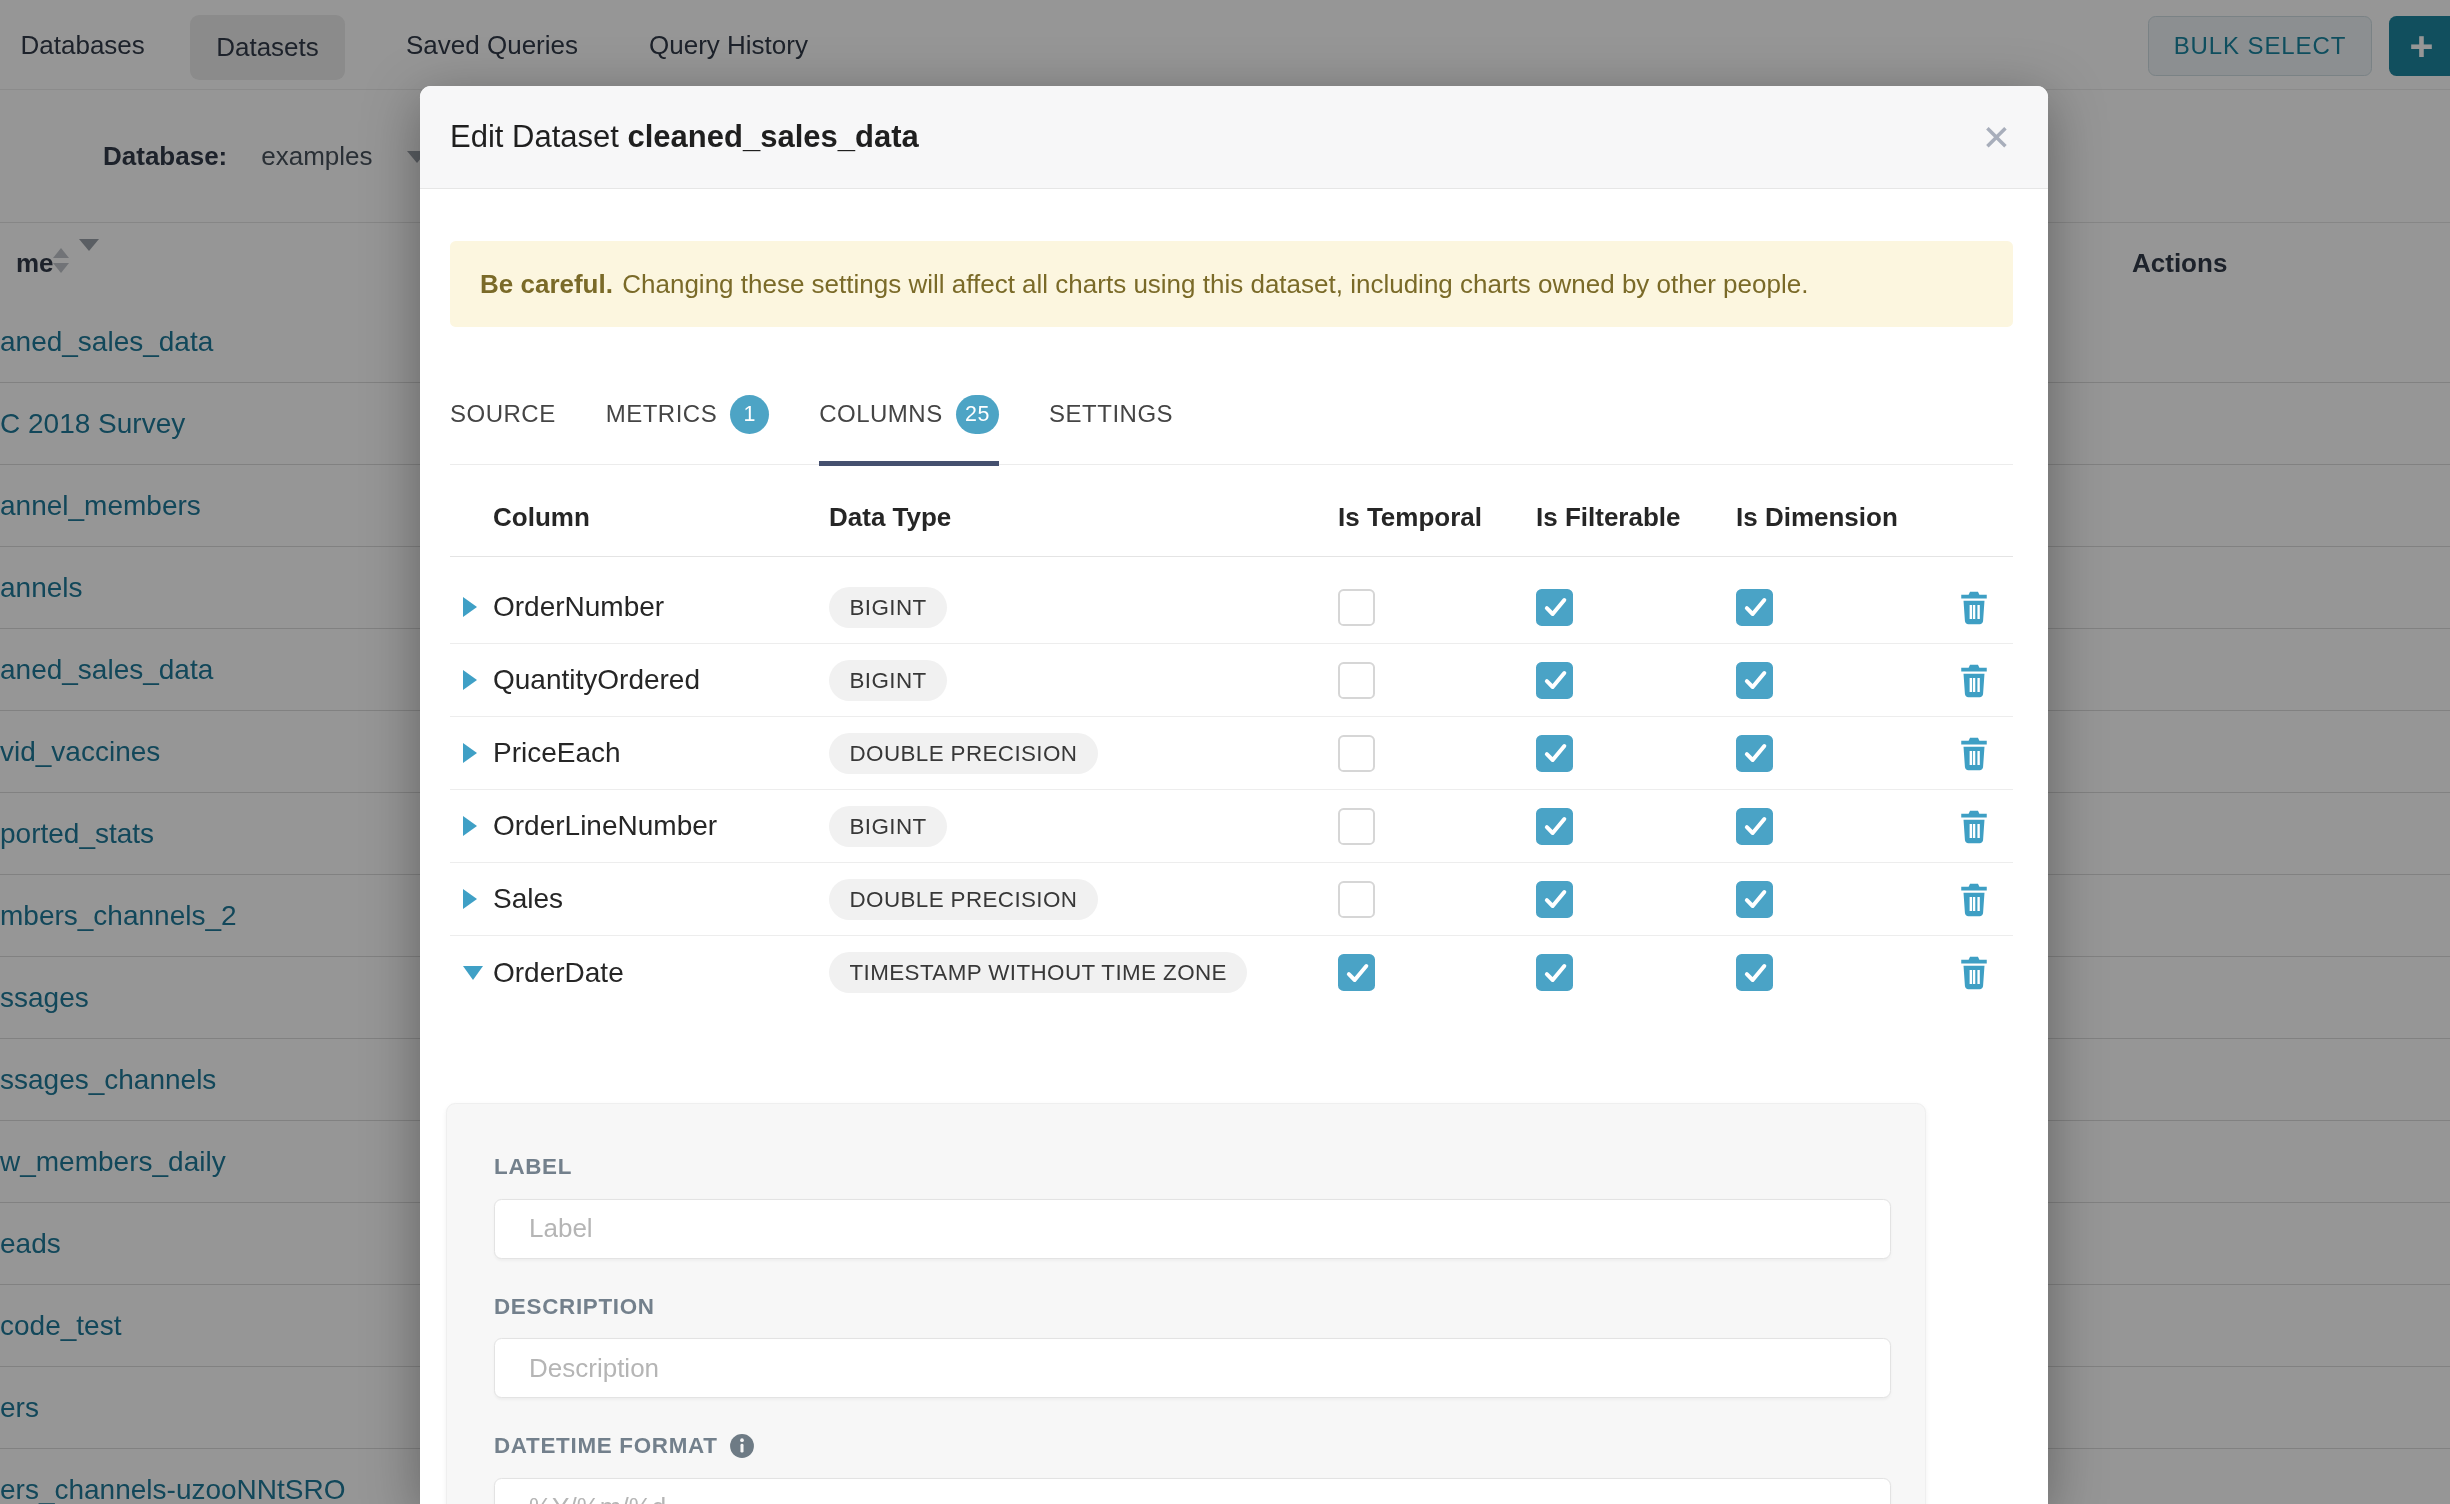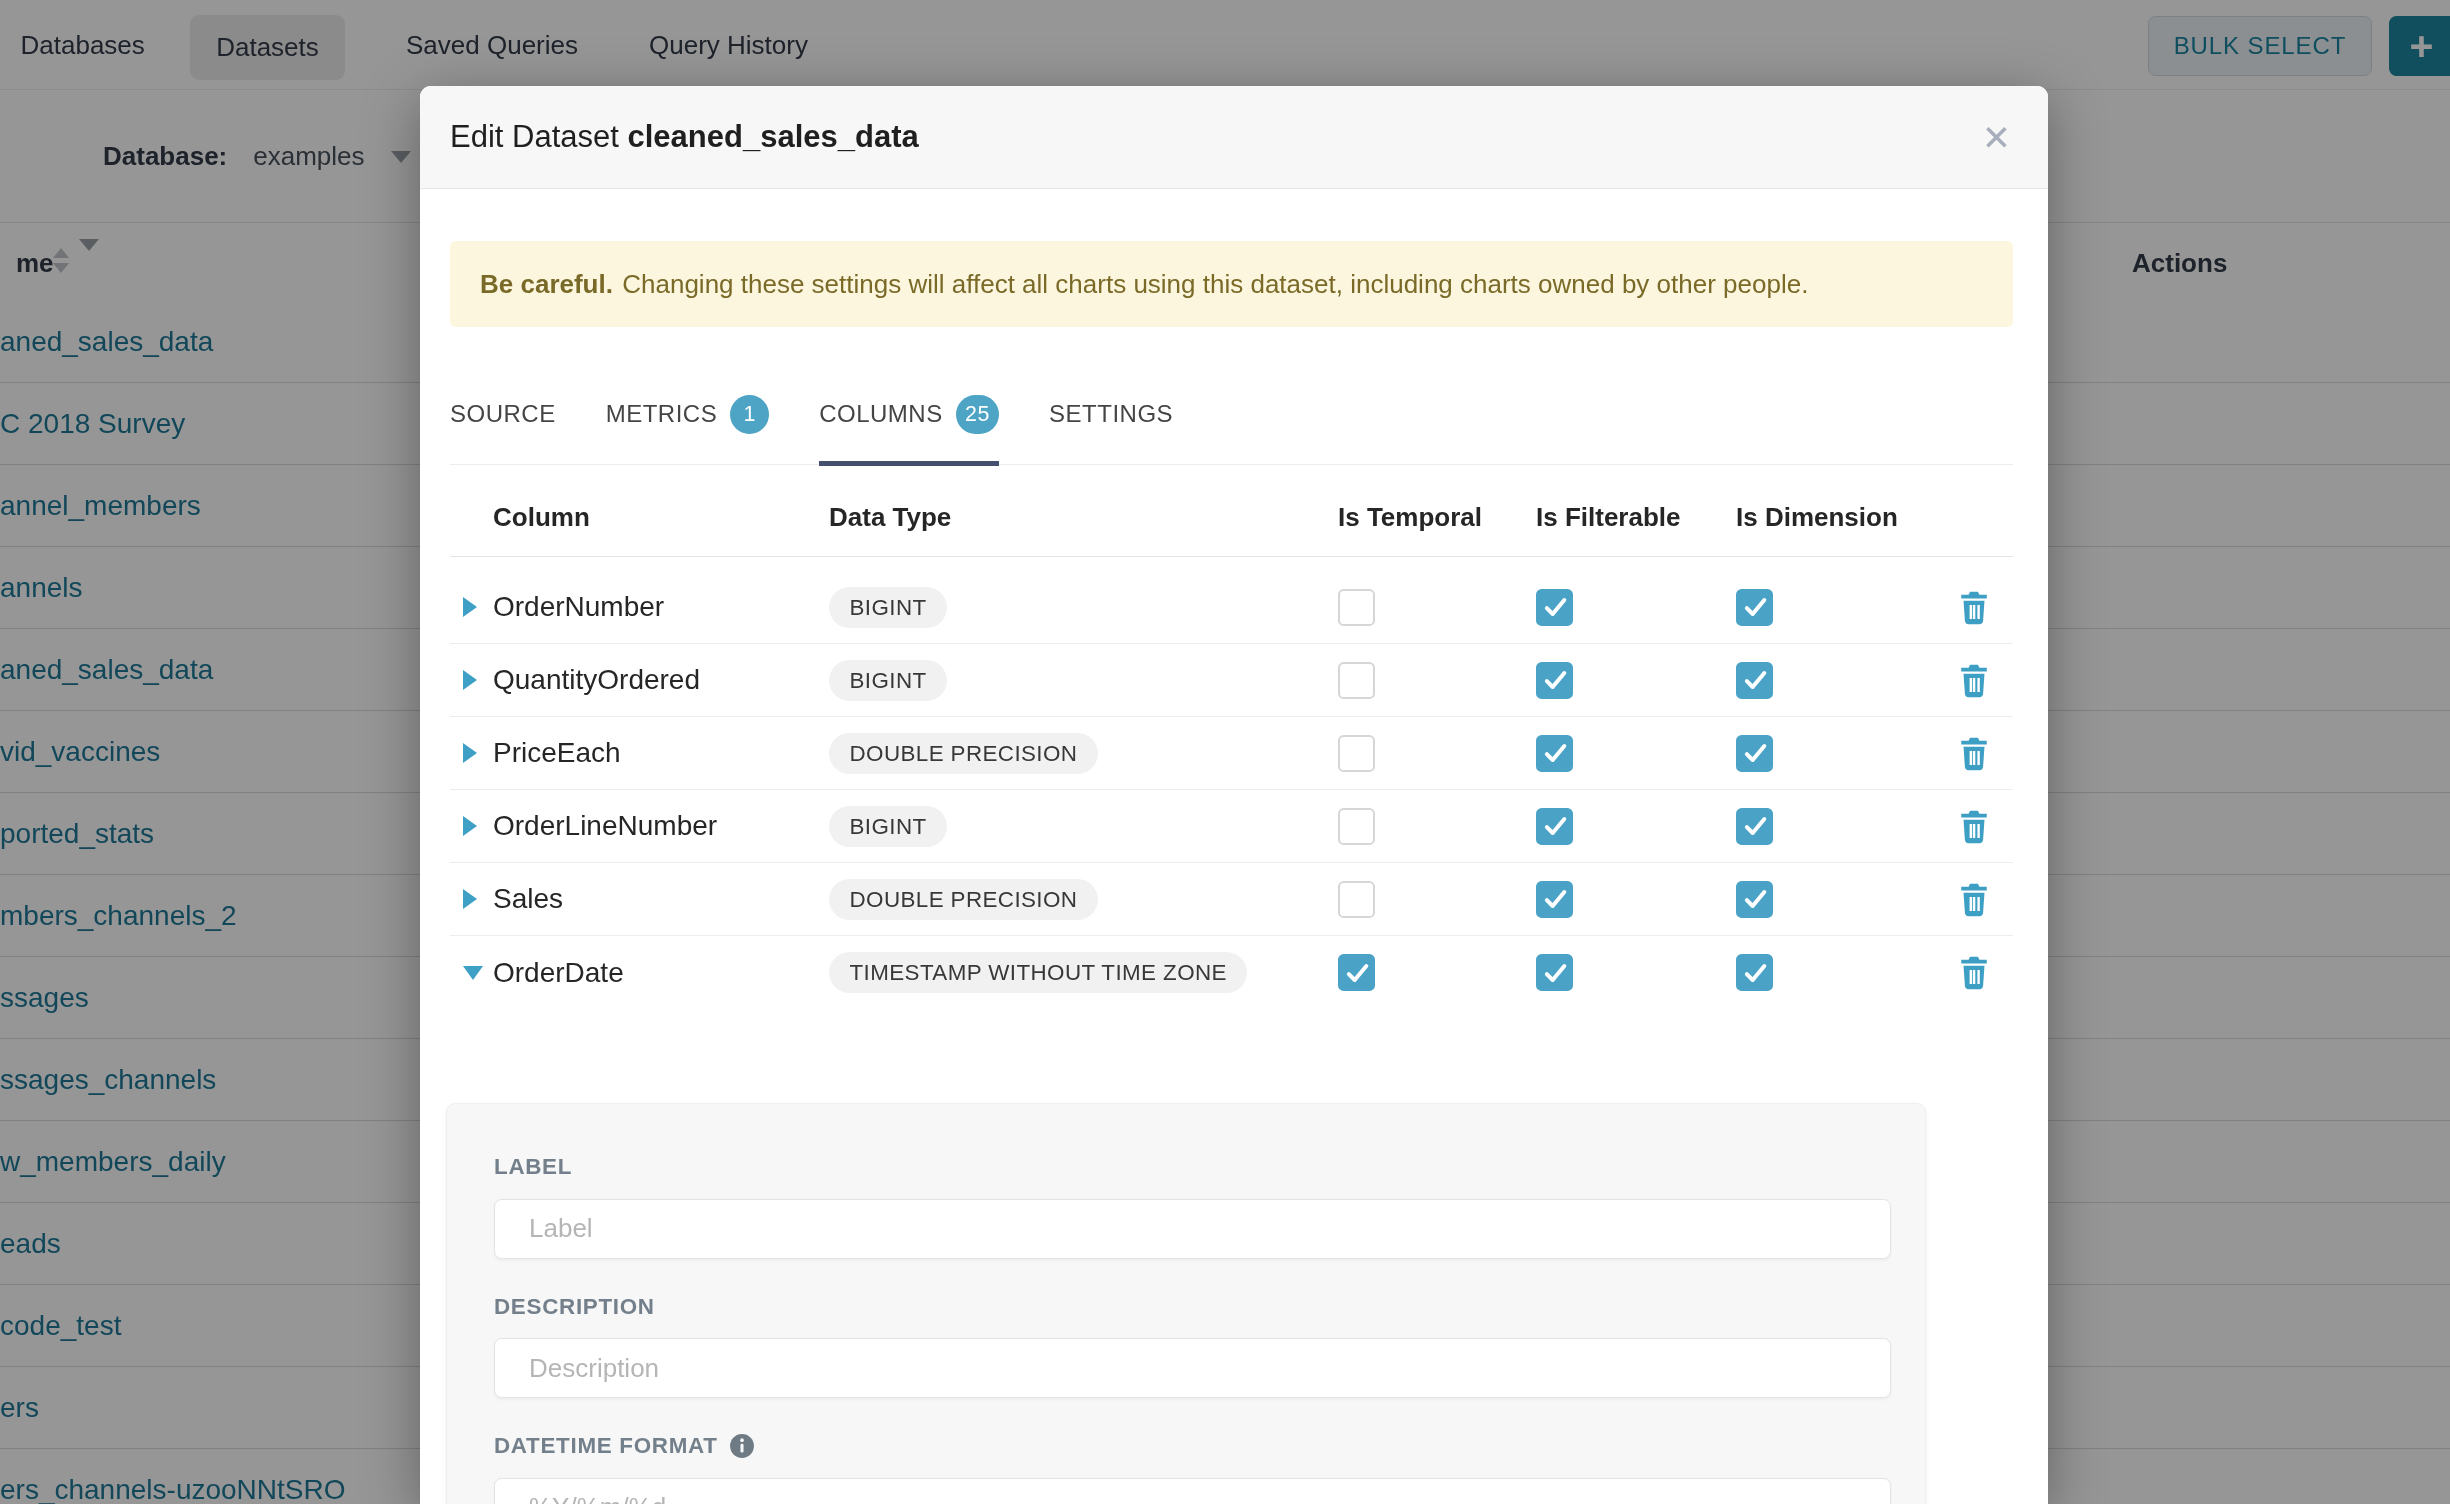--- a/index.html
+++ b/index.html
@@ -20,21 +20,21 @@
             display:flex; align-items:center; justify-content:center;
             font-size:24px; letter-spacing:0.9px; color:#1a85a0; font-weight:500; }
   .add-btn { position:absolute; left:2389px; top:16px; width:93px; height:60px;
             background:#1e87a0; border-radius:7.5px; display:flex; align-items:center;
             padding-left:20.5px; color:#fff; font-size:41px; font-weight:700; line-height:0; }
 
   .filterbar { position:absolute; left:0; top:90px; width:2450px; height:133px; background:#fff;
             border-bottom:1.9px solid #e4e4e4; }
   .caret-down { width:0; height:0; border-left:10.3px solid transparent; border-right:10.3px solid transparent;
             border-top:12px solid #9aa0a8; display:inline-block; }
-  .db-filter { position:absolute; left:103px; top:0; height:133px; display:flex; align-items:center; gap:26px; }
+  .db-filter { position:absolute; left:103px; top:0; height:133px; display:flex; align-items:center; gap:34px; }
   .db-label { font-size:26px; font-weight:700; color:#323b49; }
   .db-value { font-size:26px; color:#48525c; }
   .lone-caret { position:absolute; left:79px; top:149px; }
 
   .bg-thead { position:absolute; left:0; top:224px; width:2450px; height:77px; }
   .bg-name-h { position:absolute; left:0; top:24px; font-size:26px; font-weight:600; color:#323b49;margin-left:16px; }
   .sort-icon { position:absolute; left:53px; top:24px; display:flex; flex-direction:column; gap:4.7px; }
   .sort-icon .up { width:0;height:0;border-left:8.4px solid transparent;border-right:8.4px solid transparent;
             border-bottom:10.3px solid #c0c4ca; }
   .sort-icon .dn { width:0;height:0;border-left:8.4px solid transparent;border-right:8.4px solid transparent;

